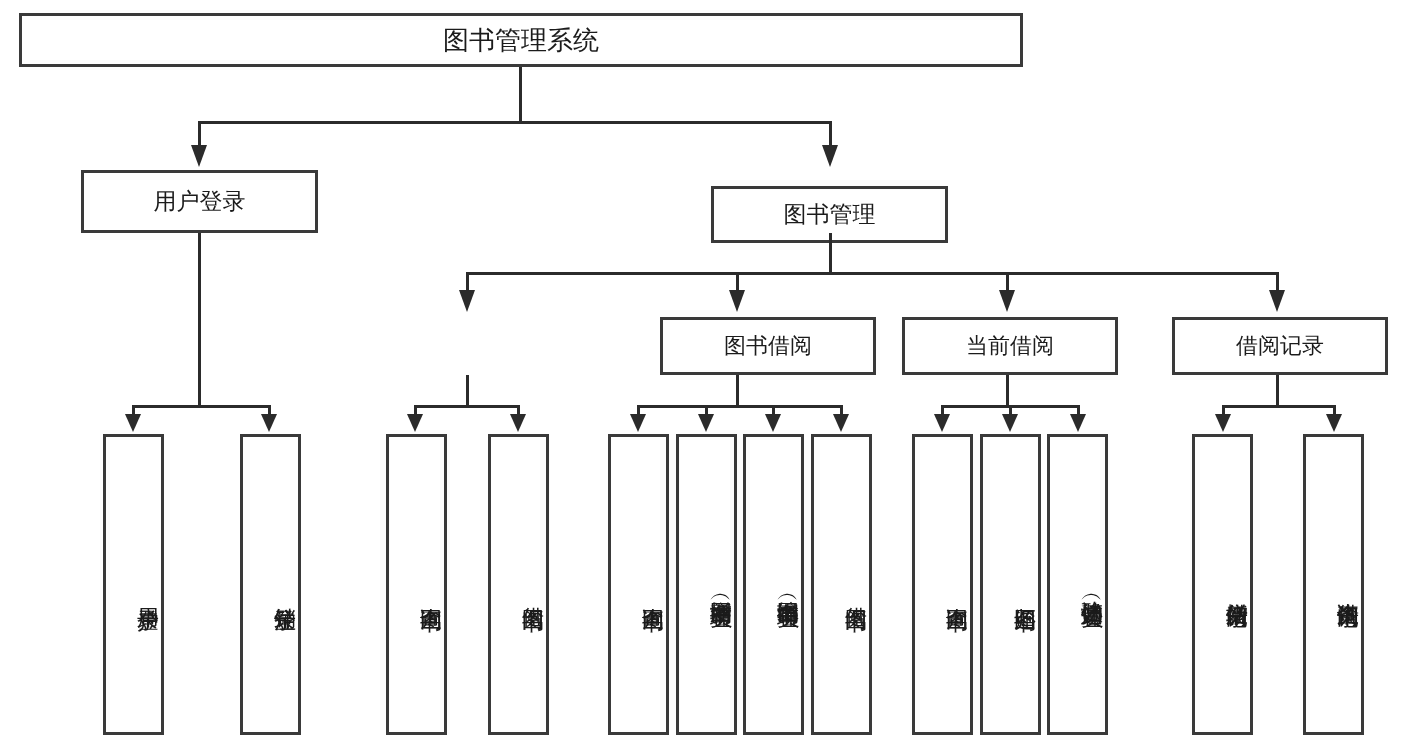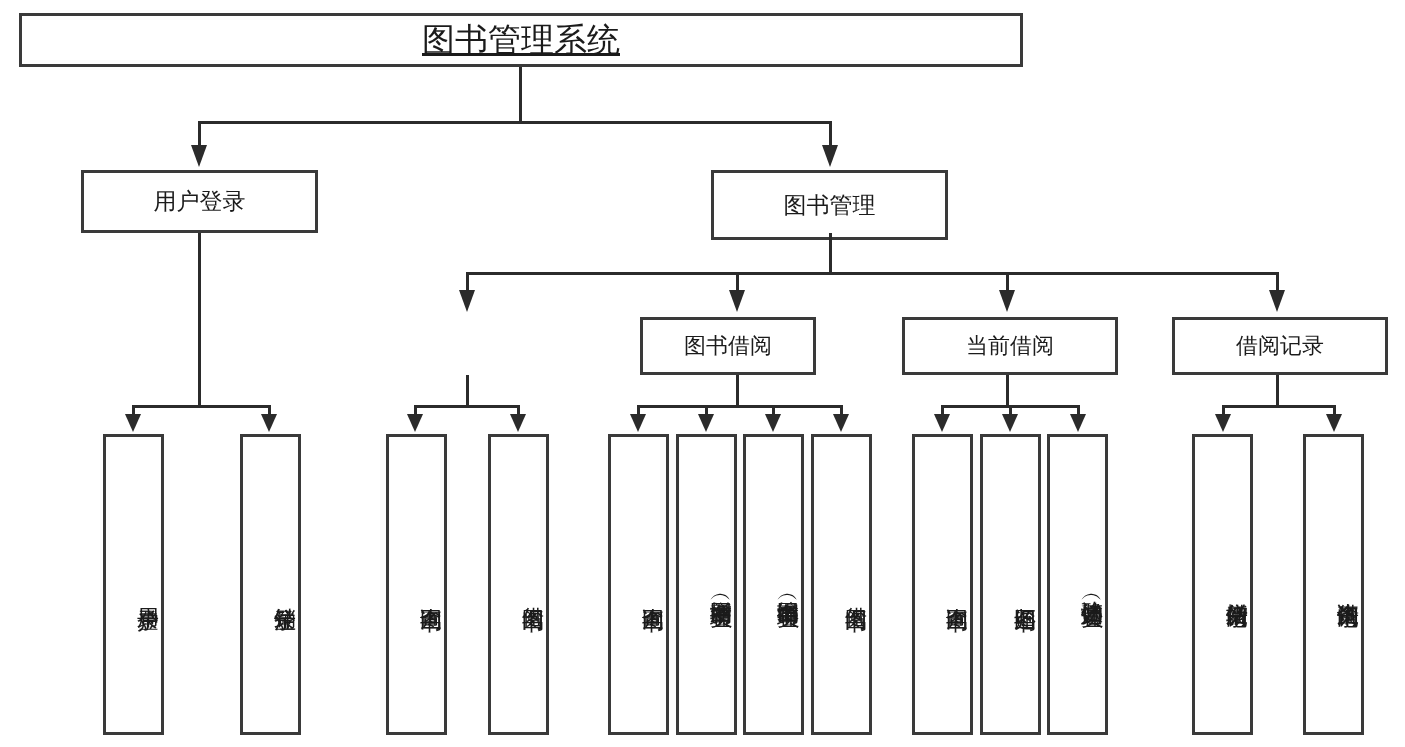--- a/index.html
+++ b/index.html
@@ -21,22 +21,21 @@
     position: absolute;
     box-sizing: border-box;
     border: 3px solid #3a3a3a;
     background: #ffffff;
     display: flex;
     align-items: center;
     justify-content: center;
     color: #1b1b1b;
   }
   .node.level-0 {
-    font-size: 33px;
-    text-decoration: underline;
+    font-size: 26px;
   }
   .node.level-1 {
     font-size: 23px;
   }
   .node.level-2 {
     font-size: 22px;
   }
   .node.leaf {
     font-size: 22px;
     writing-mode: vertical-rl;
@@ -96,21 +95,21 @@
 
   <div class="conn v" style="left:198px; top:121px; height:26px;"></div>
   <div class="arrow" style="left:191px; top:145px;"></div>
   <div class="conn v" style="left:829px; top:121px; height:26px;"></div>
   <div class="arrow" style="left:822px; top:145px;"></div>
 
   <div class="node level-1" style="left:81px; top:170px; width:237px; height:63px;">
     <span class="label">用户登录</span>
   </div>
 
-  <div class="node level-1" style="left:711px; top:170px; width:237px; height:70px;">
+  <div class="node level-1" style="left:711px; top:186px; width:237px; height:57px;">
     <span class="label">图书管理</span>
   </div>
 
   <div class="conn v" style="left:198px; top:233px; height:172px;"></div>
   <div class="conn h" style="left:132px; top:405px; width:137px;"></div>
   <div class="conn v" style="left:132px; top:405px; height:11px;"></div>
   <div class="arrow short" style="left:125px; top:414px;"></div>
   <div class="conn v" style="left:268px; top:405px; height:11px;"></div>
   <div class="arrow short" style="left:261px; top:414px;"></div>
 
@@ -118,21 +117,21 @@
   <div class="conn h" style="left:466px; top:272px; width:813px;"></div>
   <div class="conn v" style="left:466px; top:272px; height:20px;"></div>
   <div class="arrow" style="left:459px; top:290px;"></div>
   <div class="conn v" style="left:736px; top:272px; height:20px;"></div>
   <div class="arrow" style="left:729px; top:290px;"></div>
   <div class="conn v" style="left:1006px; top:272px; height:20px;"></div>
   <div class="arrow" style="left:999px; top:290px;"></div>
   <div class="conn v" style="left:1276px; top:272px; height:20px;"></div>
   <div class="arrow" style="left:1269px; top:290px;"></div>
 
-  <div class="node level-2" style="left:640px; top:317px; width:176px; height:58px;">
+  <div class="node level-2" style="left:660px; top:317px; width:216px; height:58px;">
     <span class="label">图书借阅</span>
   </div>
   <div class="node level-2" style="left:1172px; top:317px; width:216px; height:58px;">
     <span class="label">借阅记录</span>
   </div>
   <div class="node level-2" style="left:902px; top:317px; width:216px; height:58px;">
     <span class="label">当前借阅</span>
   </div>
 
   <div class="conn v" style="left:466px; top:375px; height:30px;"></div>

